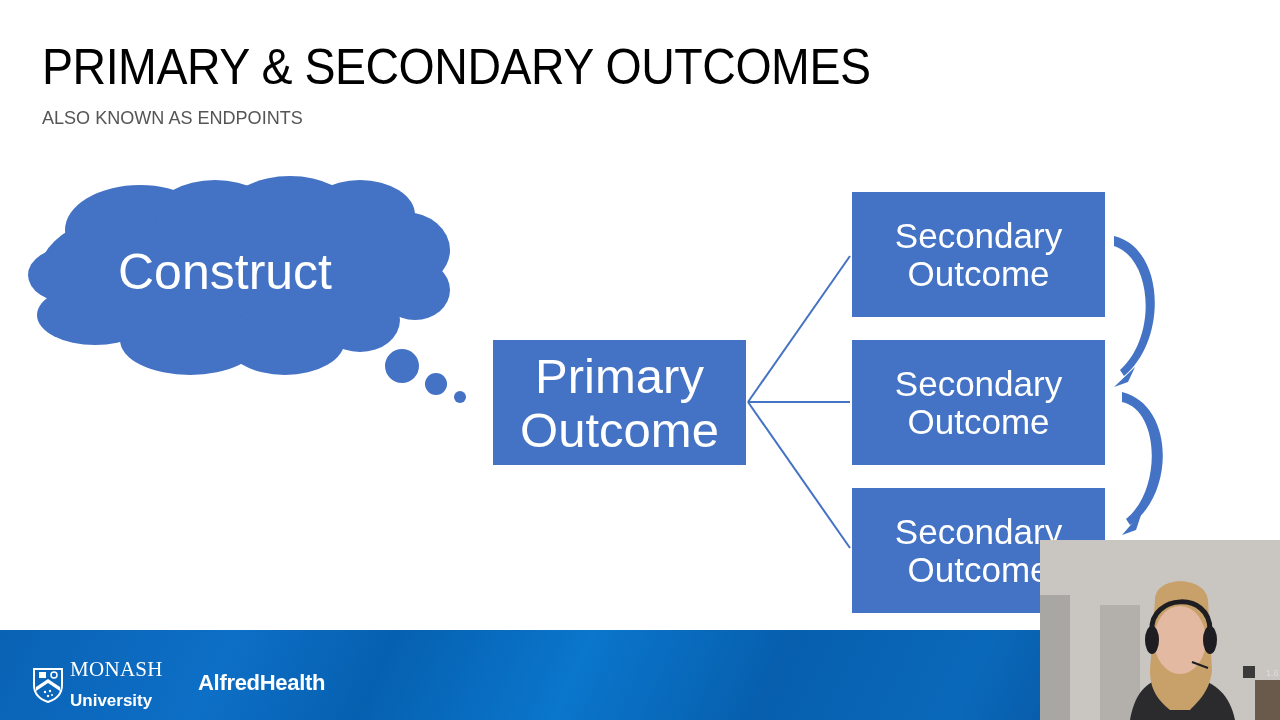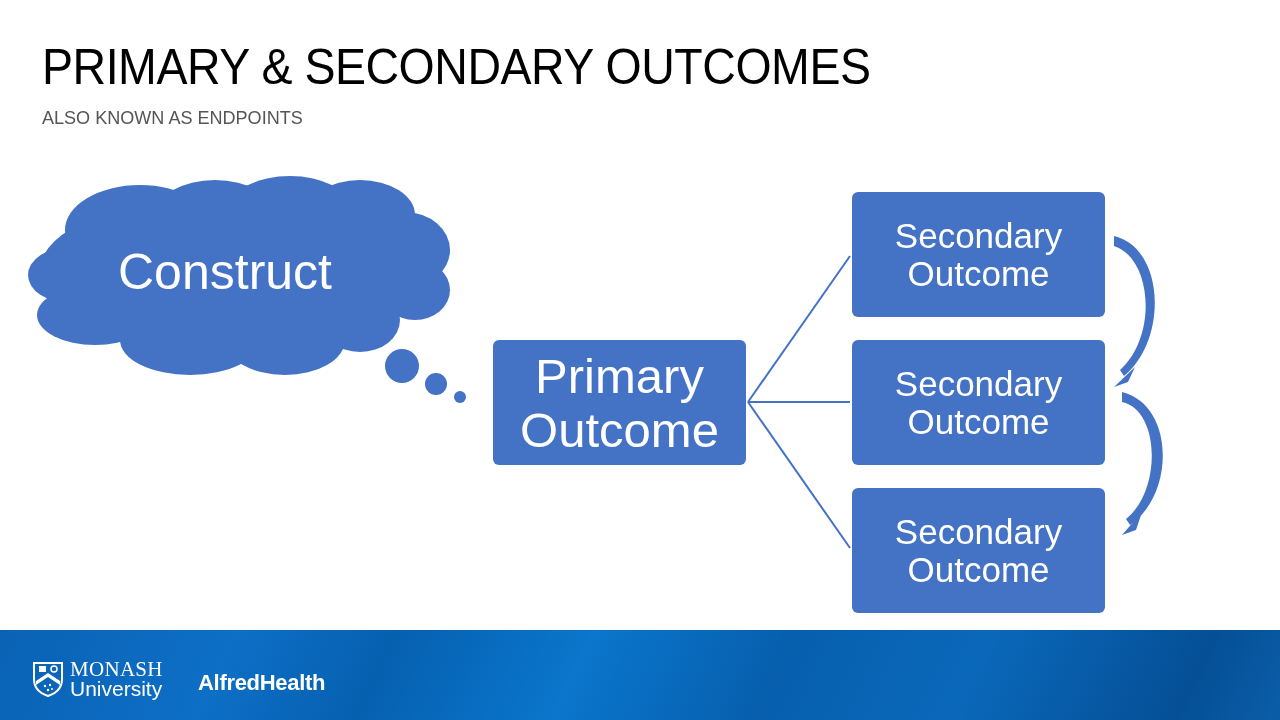--- a/index.html
+++ b/index.html
@@ -19,36 +19,36 @@
     position: absolute; left: 42px; top: 107px;
     font-size: 19px; color: #555; white-space: nowrap;
     transform: scaleX(0.95); transform-origin: left top;
   }
   .diagram { position: absolute; left: 0; top: 0; width: 1280px; height: 720px; }
   .cloud-label {
     position: absolute; left: 60px; top: 243px; width: 330px;
     text-align: center; color: #fff; font-size: 50px;
   }
   .box {
-    position: absolute; background: #4472c4; border-radius: 6px;
+    position: absolute; background: #4472c4; border-radius: 0;
     color: #fff; text-align: center; display: flex;
     align-items: center; justify-content: center; flex-direction: column;
   }
   .box.primary { left: 493px; top: 340px; width: 253px; height: 125px; font-size: 49px; line-height: 54px; }
   .box.secondary { left: 852px; width: 253px; height: 125px; font-size: 35px; line-height: 38px; }
   .footer {
     position: absolute; left: 0; top: 630px; width: 1280px; height: 90px;
     background: linear-gradient(115deg, #0a62b4 0%, #0d6fc6 18%, #0660b0 30%, #0a76cc 45%, #075fae 60%, #0a68ba 75%, #054f96 92%, #0a5ea8 100%);
   }
   .monash {
     position: absolute; left: 32px; top: 660px; display: flex; align-items: center; gap: 6px;
   }
   .monash-text { color: #fff; line-height: 19px; font-family: "Liberation Serif", serif; }
   .monash-text .l1 { font-size: 21px; letter-spacing: 0.3px; }
-  .monash-text .l2 { font-size: 21px; font-family: "Liberation Sans", sans-serif; font-weight: 400; }
+  .monash-text .l2 { font-size: 17px; font-family: "Liberation Sans", sans-serif; font-weight: 700; margin-top: 12px; }
   .alfred {
     position: absolute; left: 187px; top: 670px; color: #fff;
     font-size: 22px; font-weight: bold; letter-spacing: -0.3px; margin-left: 11px;
   }
   .webcam {
     position: absolute; left: 1040px; top: 540px; width: 240px; height: 180px;
     background: linear-gradient(180deg, #cfcdca 0%, #bdbab6 40%, #a8a39d 100%);
     overflow: hidden;
   }
 </style>
@@ -129,14 +129,31 @@
       <circle cx="20" cy="28" r="1" fill="#fff"></circle>
     </svg>
     <div class="monash-text">
       <div class="l1">MONASH</div>
       <div class="l2">University</div>
     </div>
   </div>
 
   <div class="alfred">AlfredHealth</div>
 
+  <div class="webcam">
+    <svg width="240" height="180" viewBox="0 0 240 180">
+      <rect x="0" y="0" width="240" height="180" fill="#c9c6c2"></rect>
+      <rect x="0" y="55" width="30" height="125" fill="#a9a7a4"></rect>
+      <rect x="60" y="65" width="40" height="115" fill="#b3b0ac"></rect>
+      <rect x="215" y="140" width="25" height="40" fill="#6a5a4c"></rect>
+      <rect x="203" y="126" width="12" height="12" fill="#3a3a3a"></rect>
+      <text x="226" y="136" fill="#ddd" font-size="9" font-family="Liberation Sans, sans-serif">1.6</text>
+      <path d="M90 180 C95 150 110 140 125 138 L155 138 C175 142 190 155 195 180 Z" fill="#2b2b2e"></path>
+      <path d="M115 60 C115 35 165 35 168 60 L172 130 C170 150 160 160 150 170 L130 170 C118 160 110 150 110 130 Z" fill="#c8a06a"></path>
+      <ellipse cx="140" cy="100" rx="26" ry="34" fill="#e3b9a2"></ellipse>
+      <path d="M112 90 C110 55 170 50 170 90" fill="none" stroke="#1e1e22" stroke-width="5"></path>
+      <ellipse cx="112" cy="100" rx="7" ry="14" fill="#1e1e22"></ellipse>
+      <ellipse cx="170" cy="100" rx="7" ry="14" fill="#1e1e22"></ellipse>
+      <line x1="152" y1="122" x2="168" y2="128" stroke="#1e1e22" stroke-width="2"></line>
+    </svg>
+  </div>
 
 </div>
 
 </body></html>

